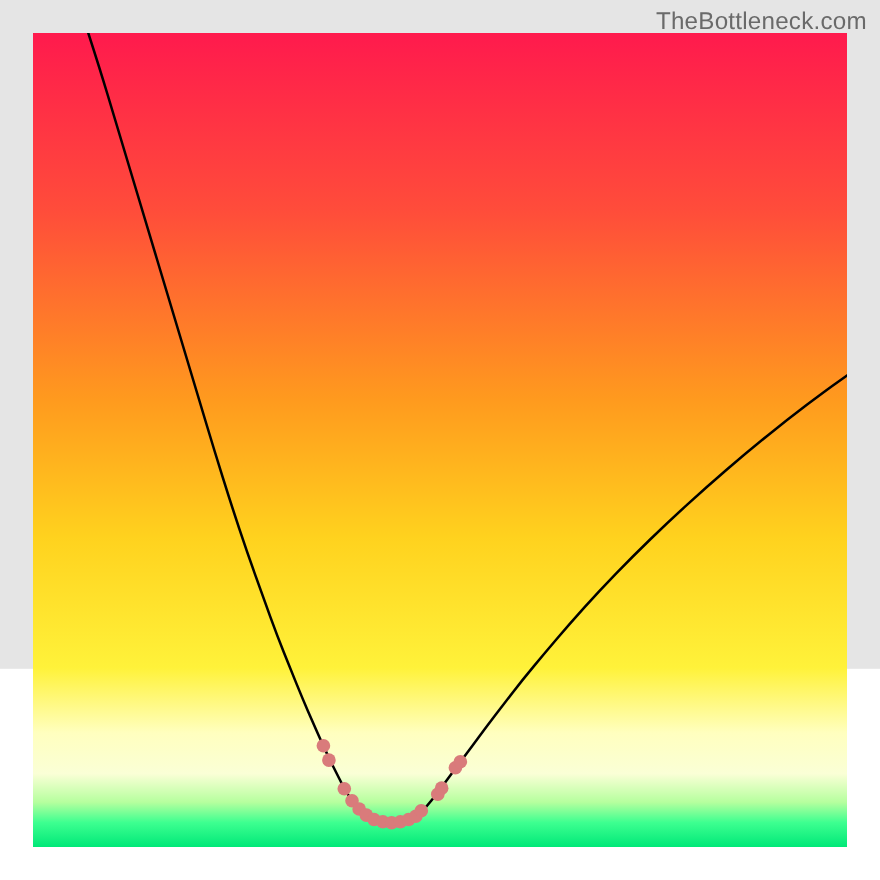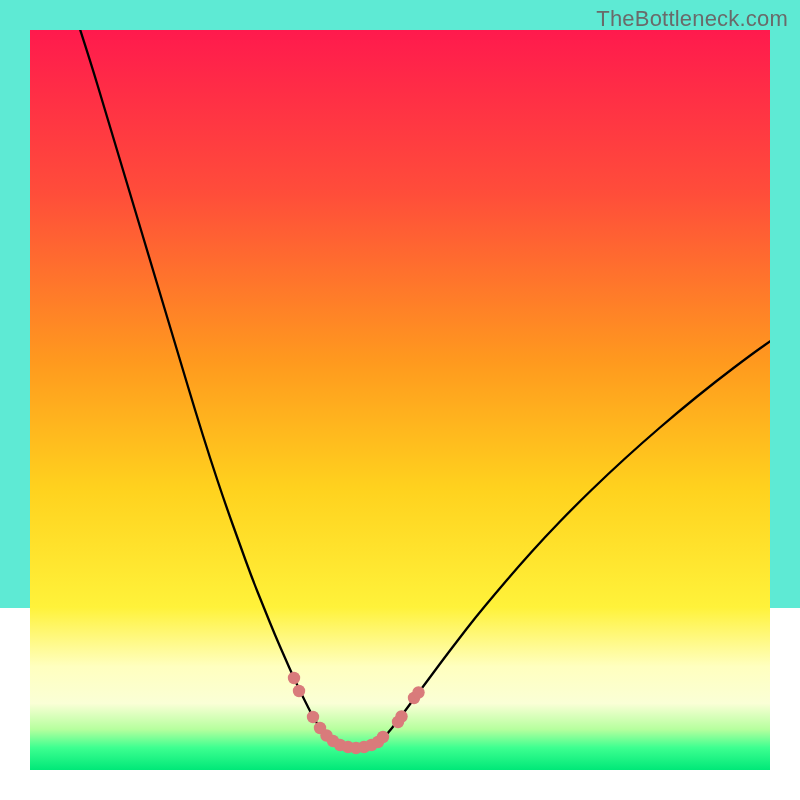--- a/index.html
+++ b/index.html
@@ -6,21 +6,21 @@
     margin: 0;
     padding: 0;
     width: 800px;
     height: 800px;
     overflow: hidden;
     font-family: Arial, sans-serif;
   }
   .frame {
     width: 800px;
     height: 608px;
-    background: #5eead4;
+    background: #e5e5e5;
     position: relative;
   }
   .plot-area {
     position: absolute;
     left: 30px;
     top: 30px;
     width: 740px;
     height: 740px;
     overflow: hidden;
   }

